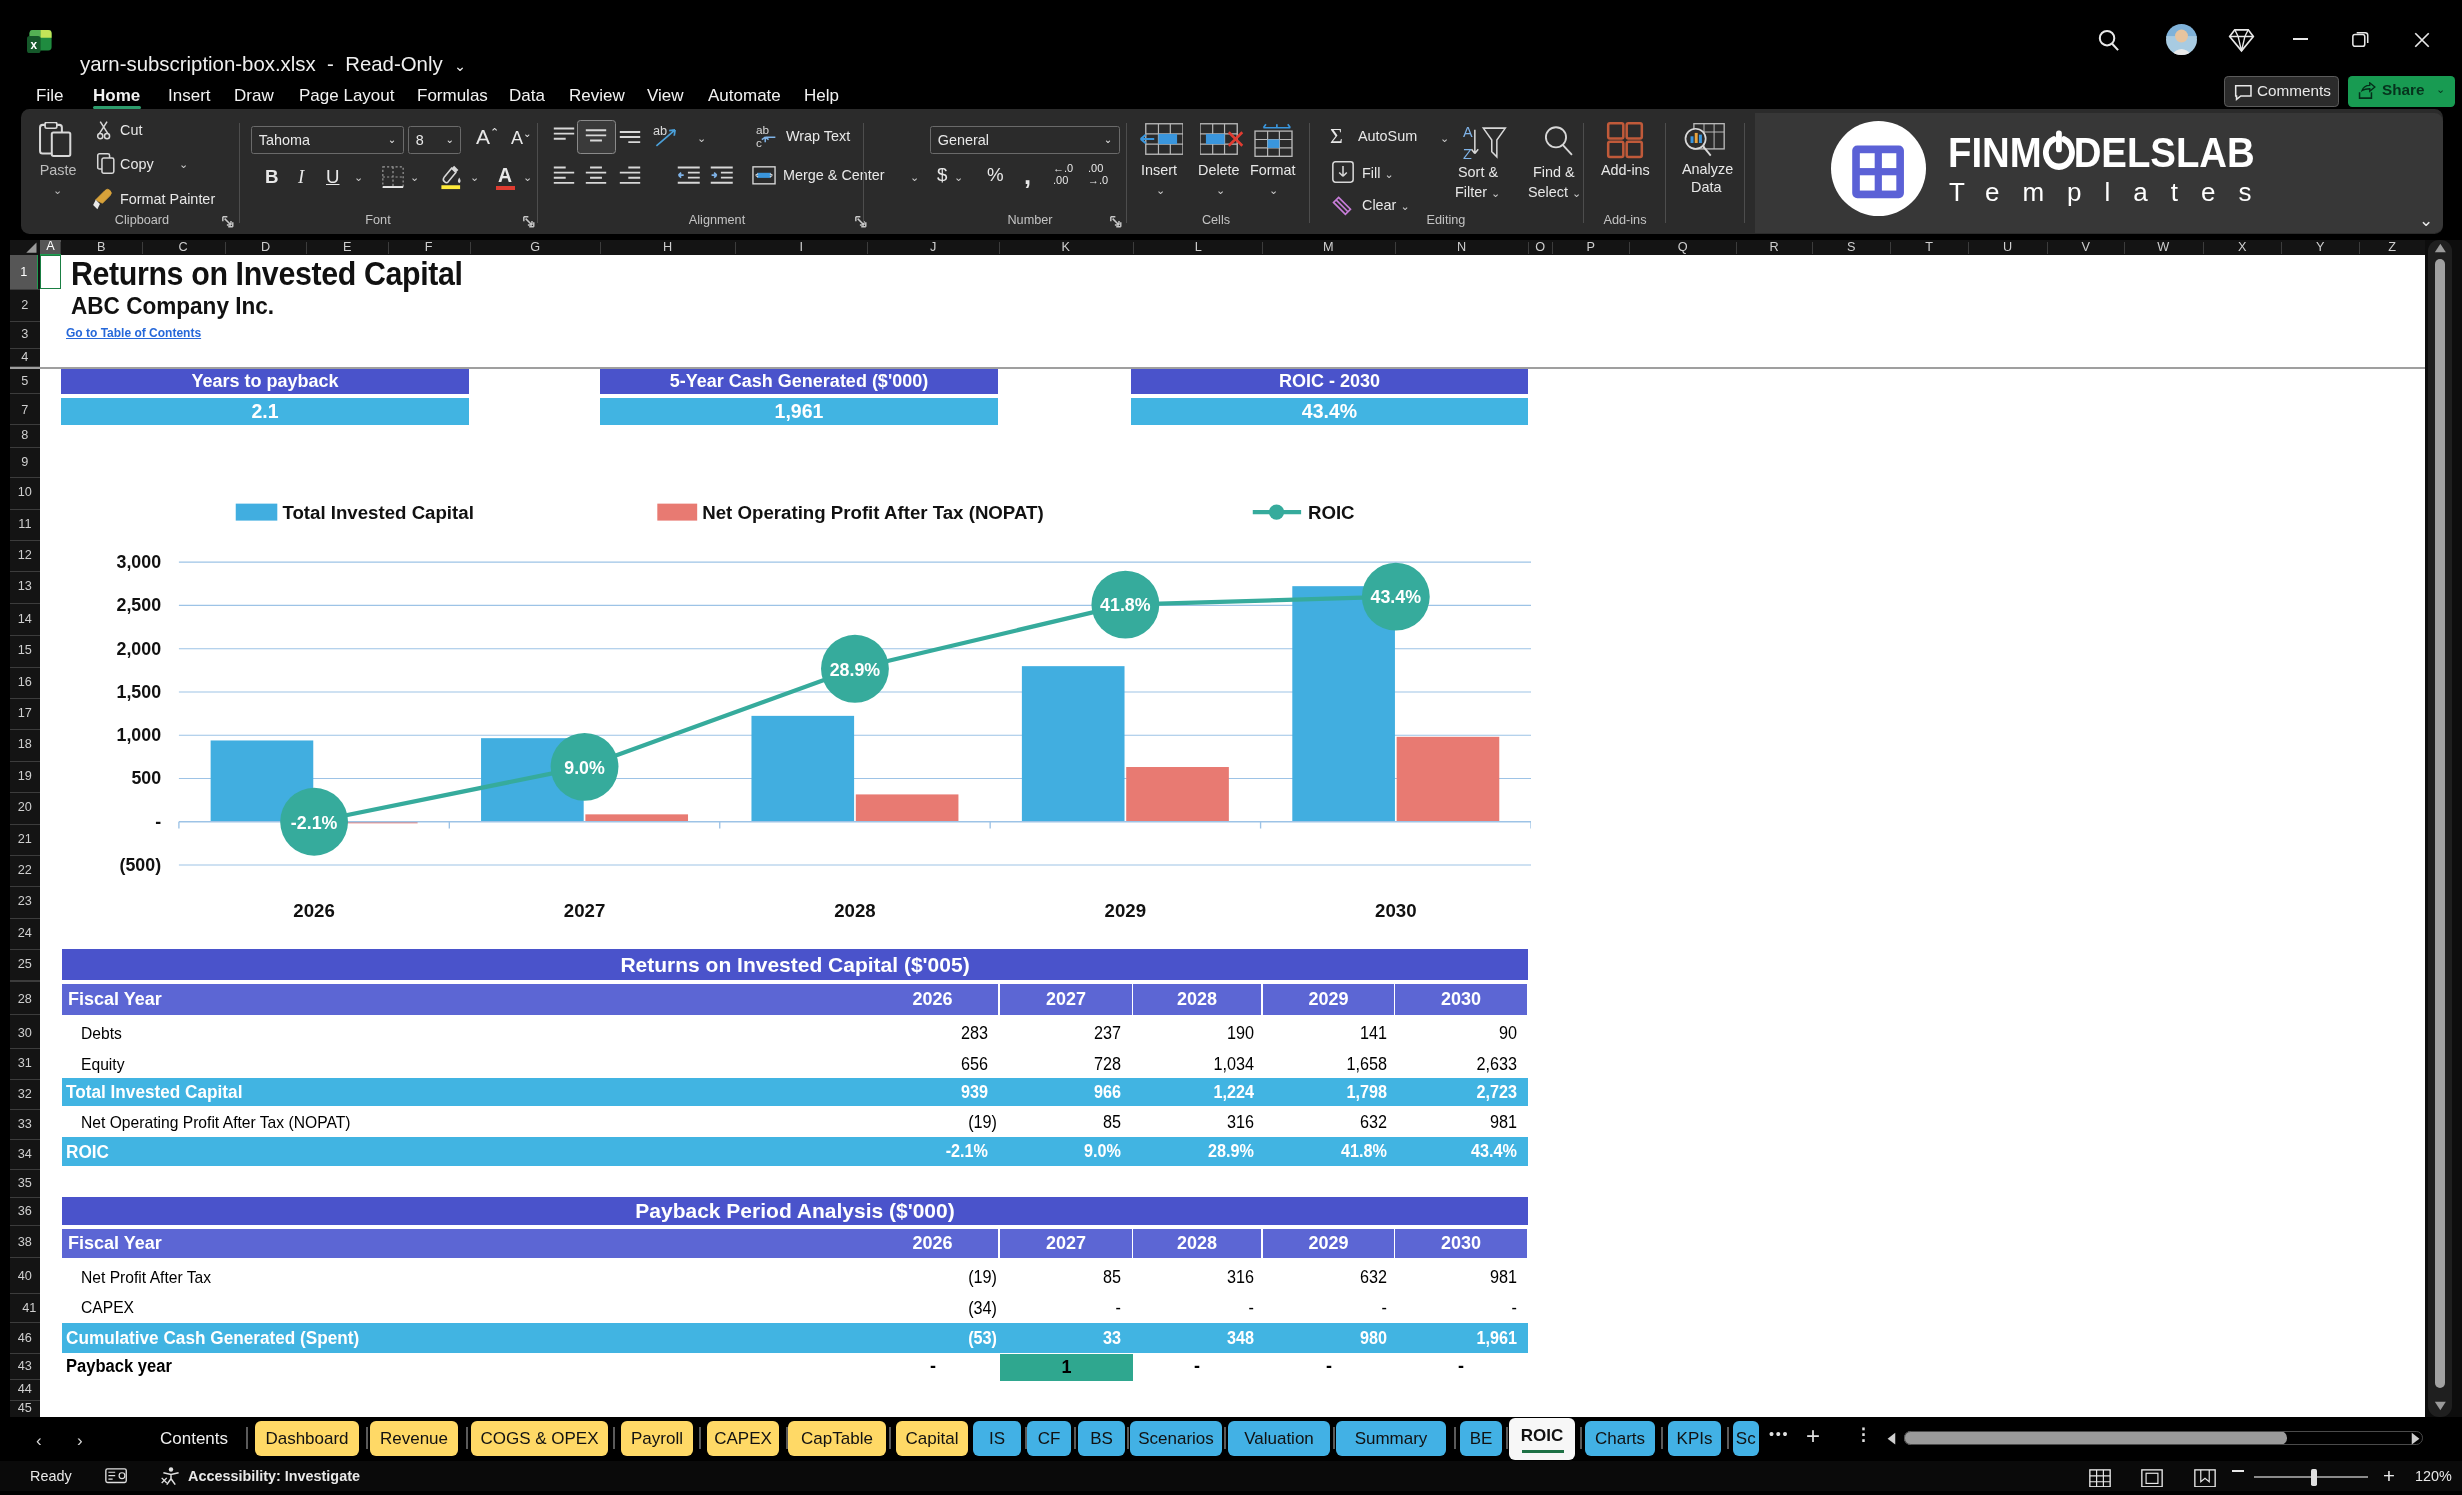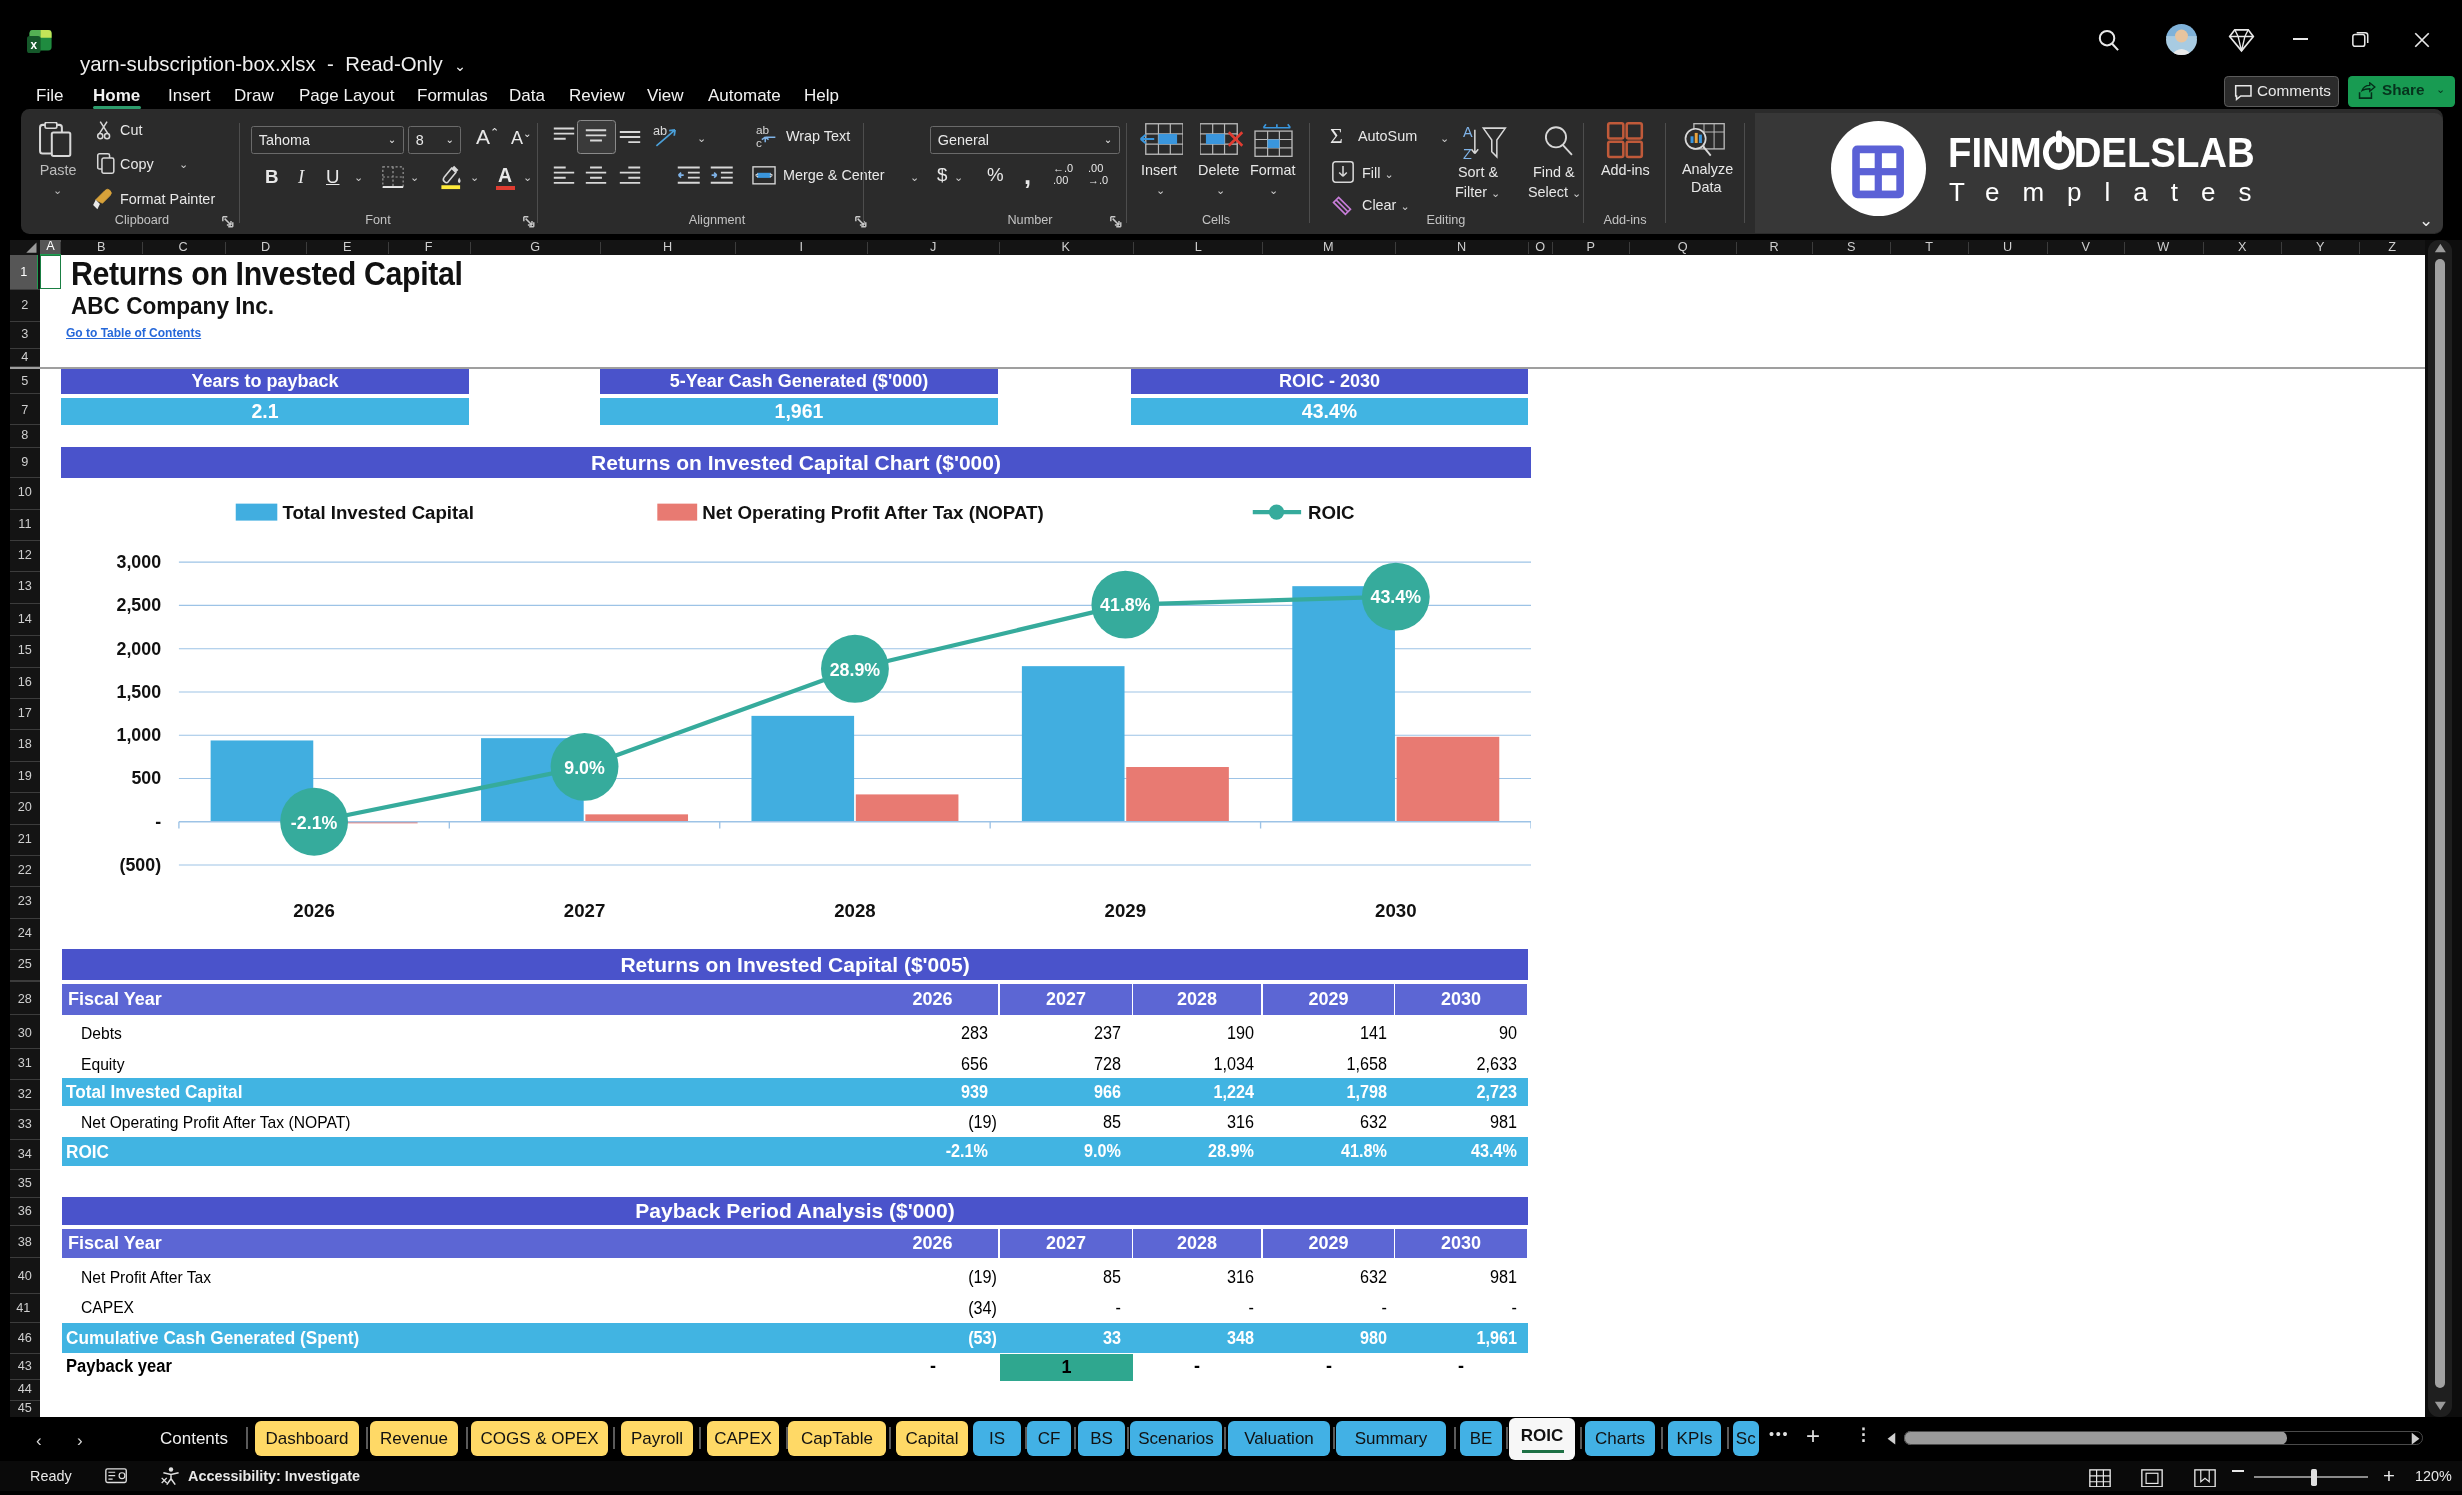--- a/index.html
+++ b/index.html
@@ -467,21 +467,21 @@
     <div class="rownum" style="left:1.7px;top:884px;height:30px;line-height:30px">34</div>
     <div class="rowsep" style="top:914px"></div>
     <div class="rownum" style="left:1.7px;top:914px;height:28px;line-height:28px">35</div>
     <div class="rowsep" style="top:942px"></div>
     <div class="rownum" style="left:1.7px;top:942px;height:28px;line-height:28px">36</div>
     <div class="rowsep" style="top:970px"></div>
     <div class="rownum" style="left:1.7px;top:973px;height:29px;line-height:29px">38</div>
     <div class="rowsep" style="top:1002px"></div>
     <div class="rownum" style="left:1.7px;top:1006px;height:31px;line-height:31px">40</div>
     <div class="rowsep" style="top:1038px"></div>
-    <div class="rownum" style="left:0;top:1038px;height:30px;line-height:30px">41</div>
+    <div class="rownum" style="left:6px;top:1038px;height:30px;line-height:30px">41</div>
     <div class="rowsep" style="top:1067px"></div>
     <div class="rownum" style="left:1.7px;top:1068px;height:30px;line-height:30px">46</div>
     <div class="rowsep" style="top:1098px"></div>
     <div class="rownum" style="left:1.7px;top:1098px;height:26px;line-height:26px">43</div>
     <div class="rowsep" style="top:1124px"></div>
     <div class="rownum" style="left:1.7px;top:1124px;height:21px;line-height:21px">44</div>
     <div class="rowsep" style="top:1145px"></div>
     <div class="rownum" style="left:1.7px;top:1145px;height:20px;line-height:16px">45</div>
     <div class="rowsep" style="top:1162px"></div>
     <div class="rowsep" style="top:138px"></div>
@@ -496,21 +496,20 @@
   <div class="abs" style="left:71px;top:255px;font-size:33px;font-weight:bold;color:#111;white-space:nowrap;transform:scaleX(0.92);transform-origin:left;letter-spacing:-0.4px">Returns on Invested Capital</div>
   <div class="abs" style="left:71px;top:292px;font-size:24px;font-weight:bold;color:#111;white-space:nowrap;transform:scaleX(0.94);transform-origin:left">ABC Company Inc.</div>
   <div class="abs" style="left:66px;top:326px;font-size:12px;font-weight:bold;color:#2668d9;text-decoration:underline;white-space:nowrap">Go to Table of Contents</div>
   <div class="abs" style="left:10.2px;top:367px;width:2415px;height:1.7px;background:#9f9f9f"></div>
   <div class="abs navy" style="left:61px;top:369px;width:408px;height:24.6px;font-size:18px;text-align:center;line-height:24.6px">Years to payback</div>
   <div class="abs ltblue" style="left:61px;top:398px;width:408px;height:27px;font-size:19.5px;text-align:center;line-height:27px">2.1</div>
   <div class="abs navy" style="left:600px;top:369px;width:398px;height:24.6px;font-size:18px;text-align:center;line-height:24.6px">5-Year Cash Generated ($'000)</div>
   <div class="abs ltblue" style="left:600px;top:398px;width:398px;height:27px;font-size:19.5px;text-align:center;line-height:27px">1,961</div>
   <div class="abs navy" style="left:1131px;top:369px;width:397px;height:24.6px;font-size:18px;text-align:center;line-height:24.6px">ROIC - 2030</div>
   <div class="abs ltblue" style="left:1131px;top:398px;width:397px;height:27px;font-size:19.5px;text-align:center;line-height:27px">43.4%</div>
-  <div class="abs navy" style="left:61px;top:447px;width:1470px;height:31px;font-size:21px;text-align:center;line-height:31px">Returns on Invested Capital Chart ($'000)</div>
   <svg class="abs" style="left:61px;top:478px" width="1470" height="472" viewBox="0 0 1733 556">
     <line x1="139" y1="99" x2="1733" y2="99" stroke="#9dc3e6" stroke-width="1.3"></line>
     <line x1="139" y1="150" x2="1733" y2="150" stroke="#9dc3e6" stroke-width="1.3"></line>
     <line x1="139" y1="201" x2="1733" y2="201" stroke="#9dc3e6" stroke-width="1.3"></line>
     <line x1="139" y1="252" x2="1733" y2="252" stroke="#9dc3e6" stroke-width="1.3"></line>
     <line x1="139" y1="303" x2="1733" y2="303" stroke="#9dc3e6" stroke-width="1.3"></line>
     <line x1="139" y1="354" x2="1733" y2="354" stroke="#9dc3e6" stroke-width="1.3"></line>
     <line x1="139" y1="456" x2="1733" y2="456" stroke="#9dc3e6" stroke-width="1.3"></line>
     <text x="118" y="106" text-anchor="end" font-size="21" font-weight="bold" fill="#111" font-family="Liberation Sans">3,000</text>
     <text x="118" y="157" text-anchor="end" font-size="21" font-weight="bold" fill="#111" font-family="Liberation Sans">2,500</text>

